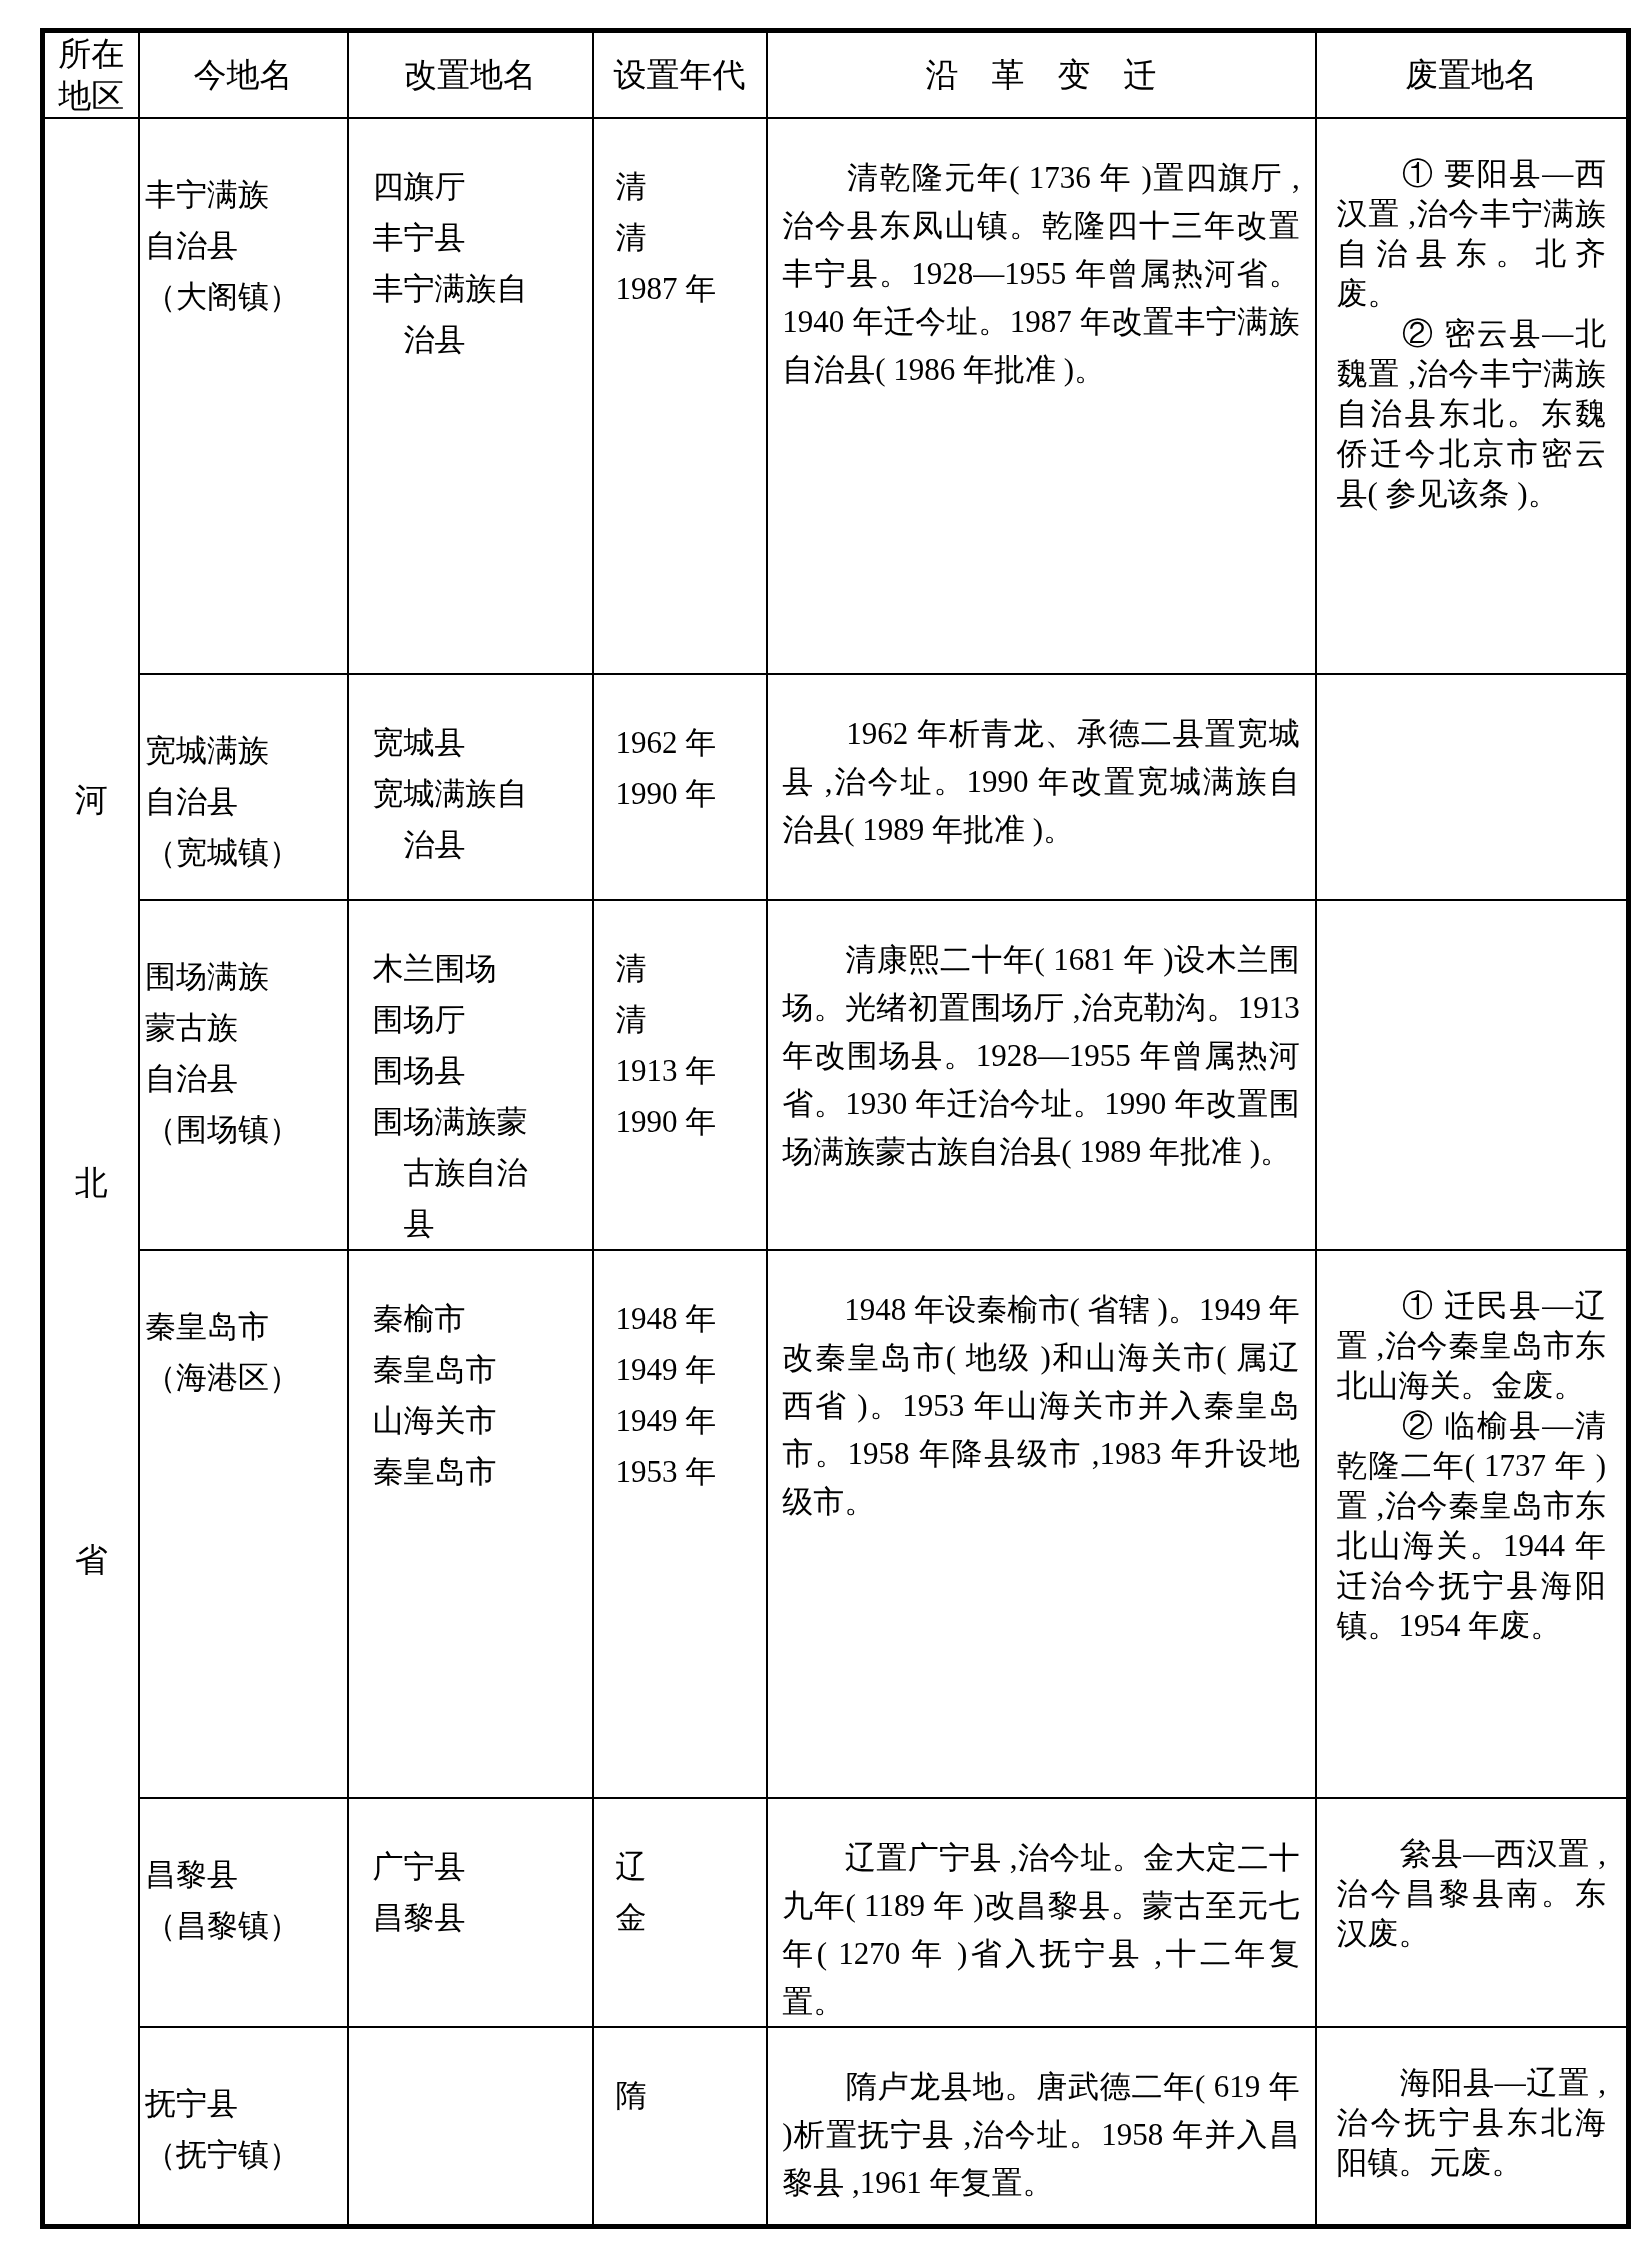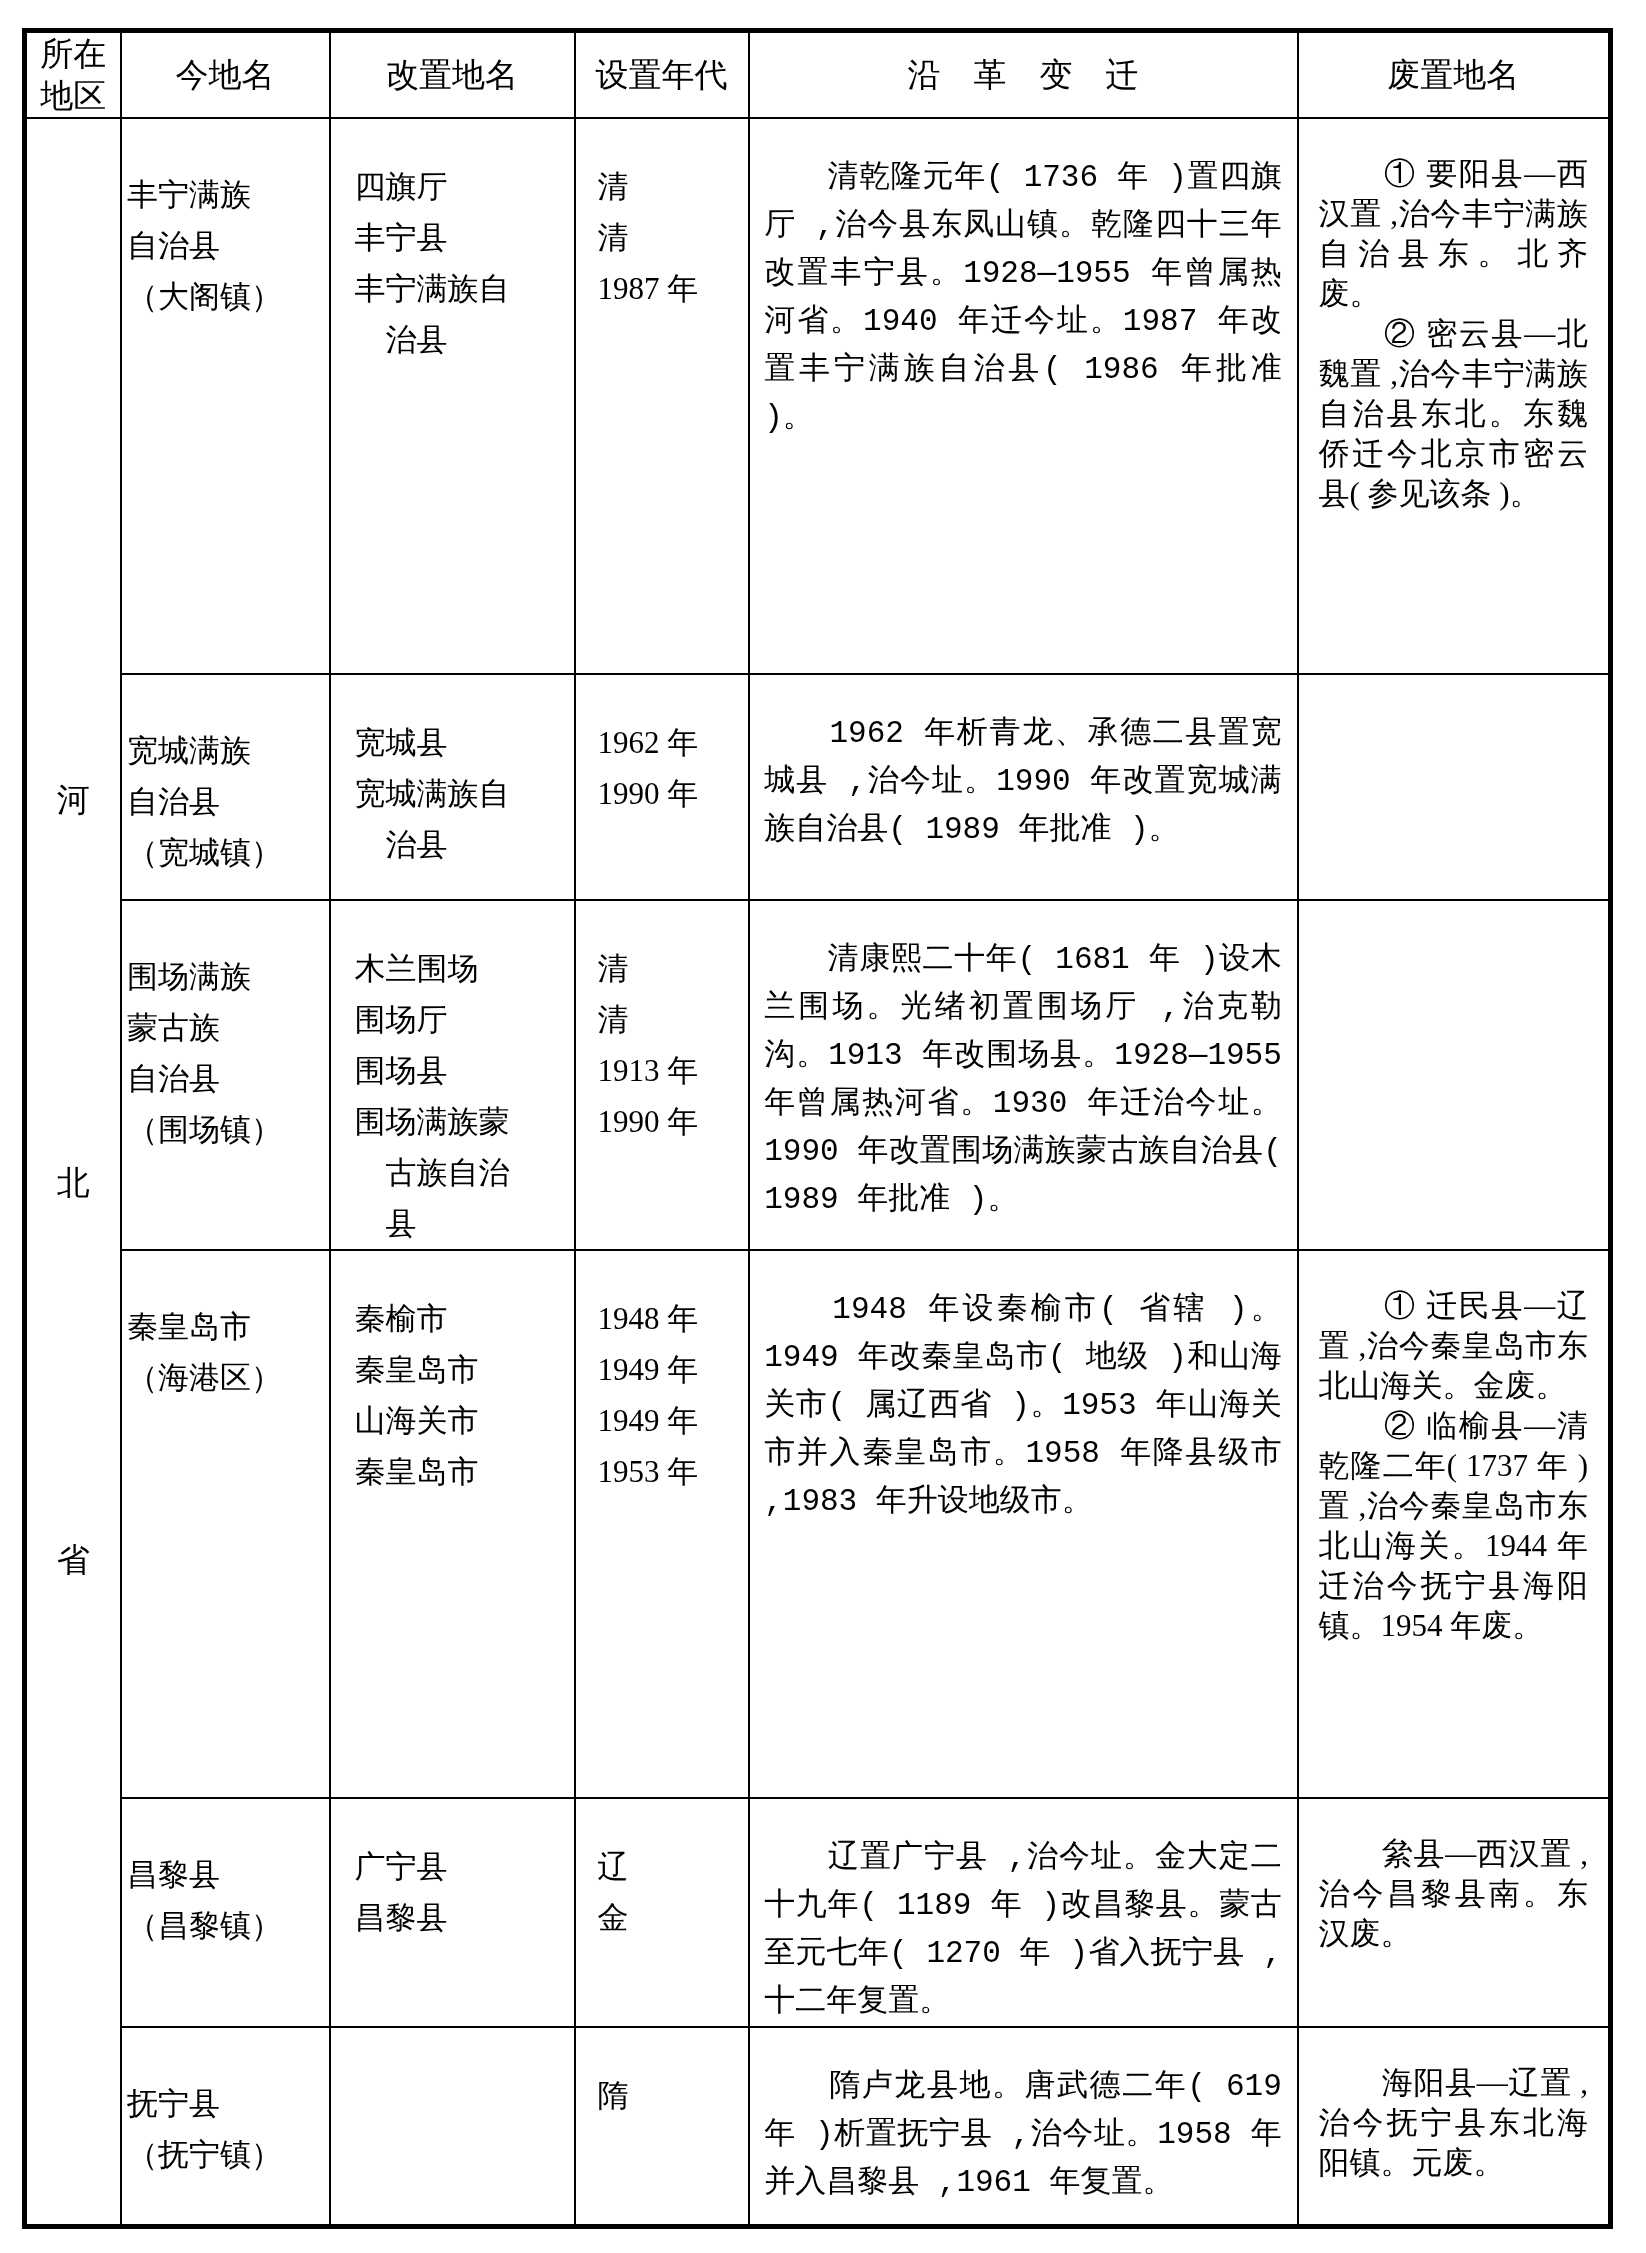--- a/index.html
+++ b/index.html
@@ -9,21 +9,21 @@
     color: #000000;
   }
   body {
     position: relative;
     width: 1647px;
     height: 2254px;
     font-family: "Liberation Serif", "DejaVu Serif", serif;
   }
   table.gazetteer {
     position: absolute;
-    left: 22px;
+    left: 40px;
     top: 27.5px;
     width: 1587px;
     border-collapse: collapse;
     table-layout: fixed;
     border: 5.5px solid #000;
   }
   th, td {
     border: 2.8px solid #000;
     vertical-align: top;
     font-weight: normal;
@@ -56,21 +56,20 @@
     text-align: left;
     padding: 42px 3.7px 0 22px;
     line-height: 51px;
     white-space: pre-wrap;
   }
   .cell-evolution {
     text-align: justify;
     padding: 35px 14.7px 0 14.7px;
     line-height: 48px;
     white-space: pre-wrap;
-    font-family: Liberation Mono, monospace;
   }
   .cell-abolished {
     text-align: justify;
     padding: 35px 20px 0 20px;
     line-height: 40px;
     white-space: pre-wrap;
   }
   td.region-cell {
     position: relative;
     padding: 0;

